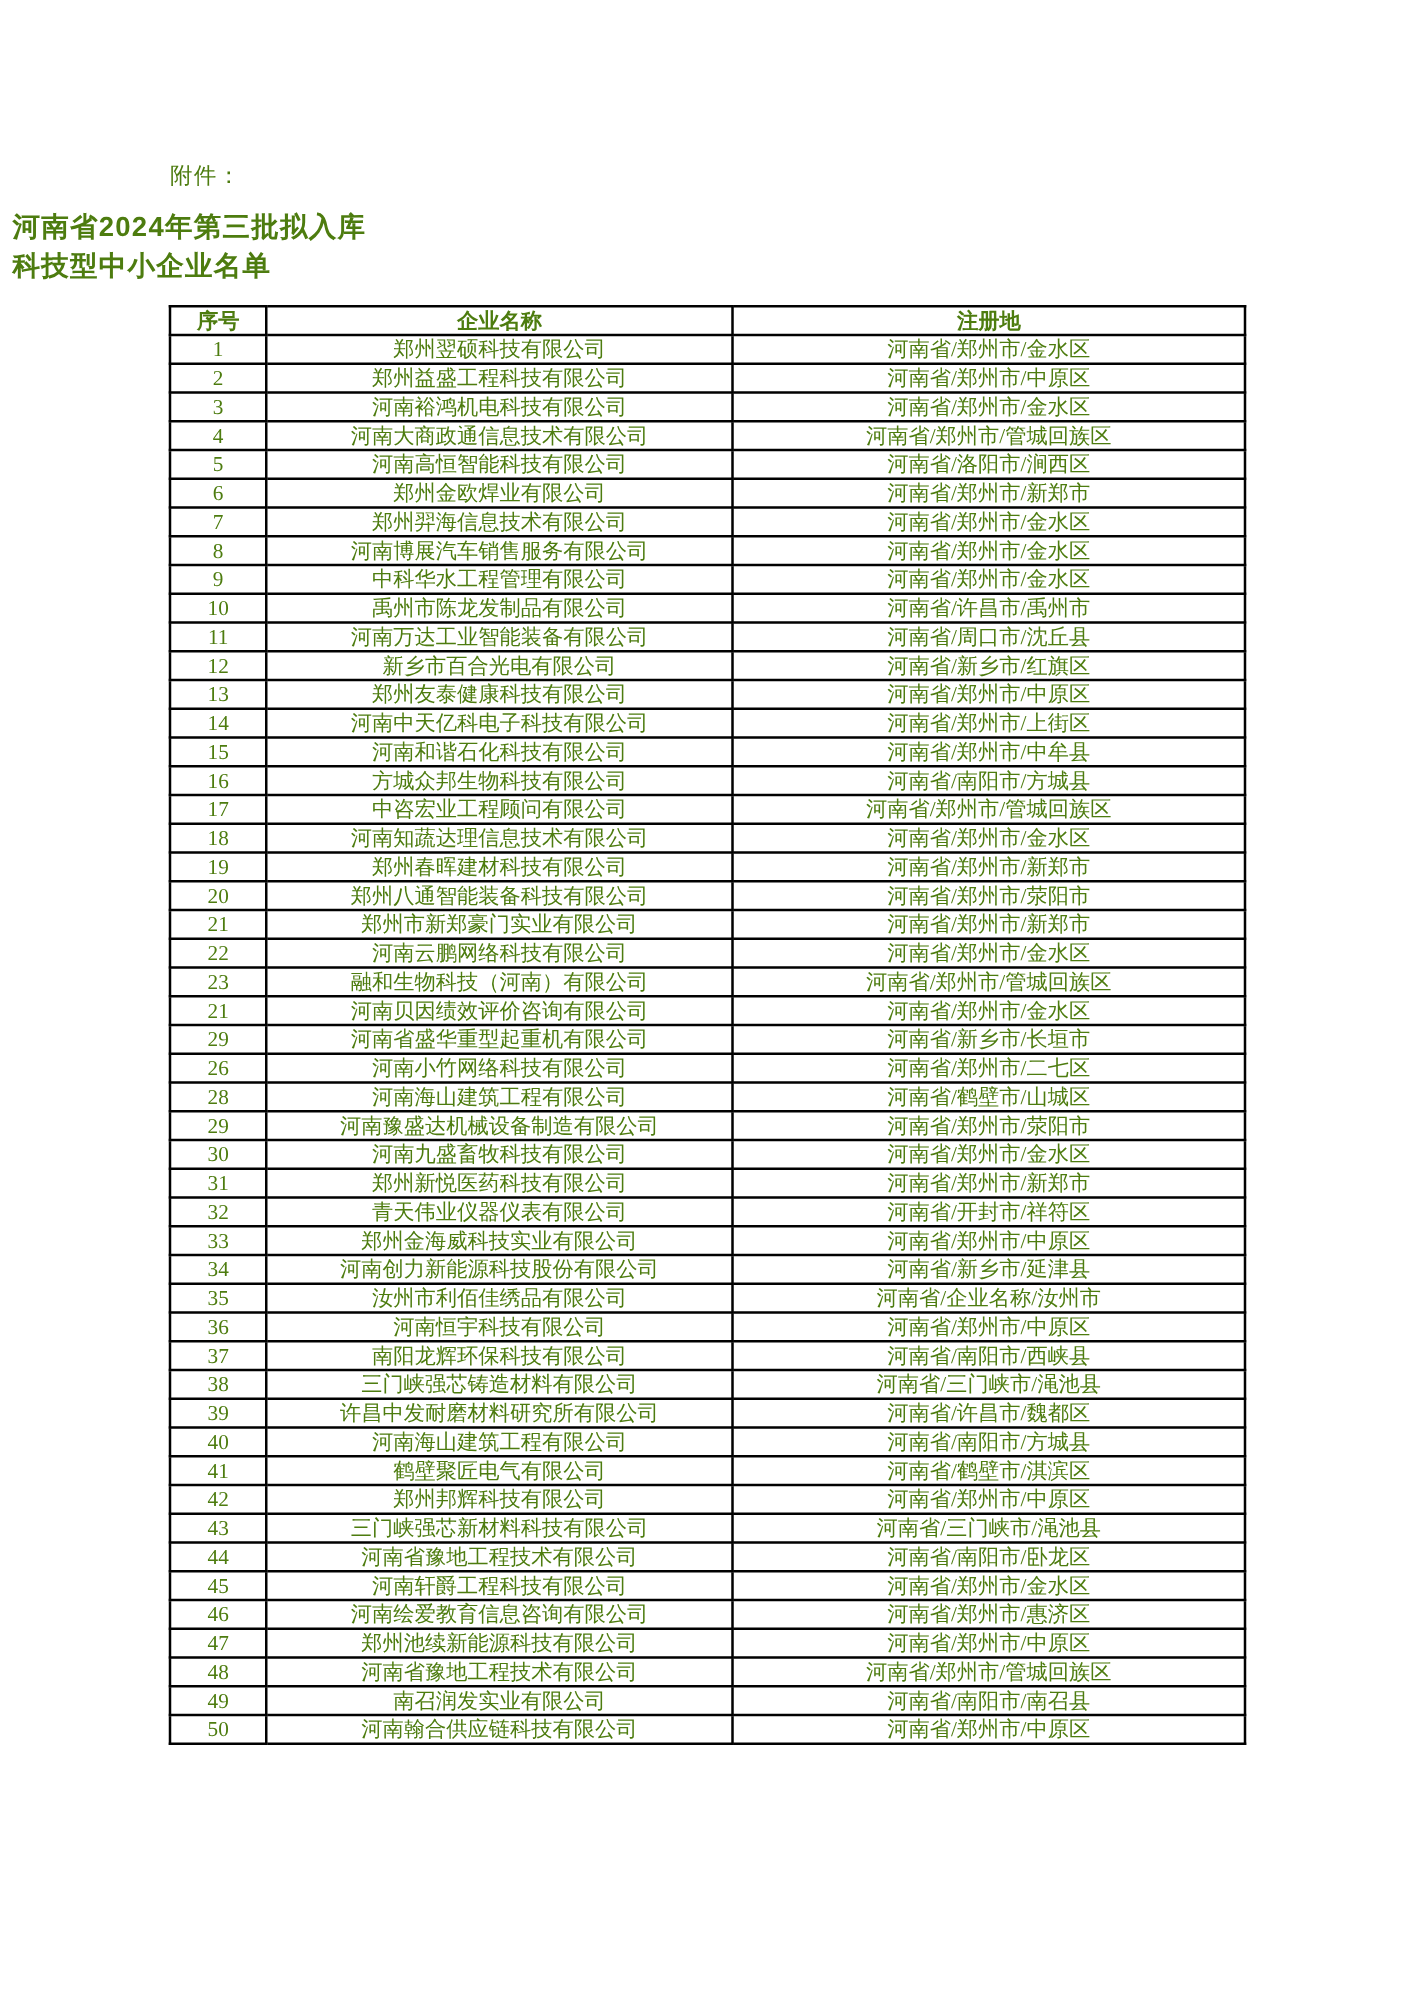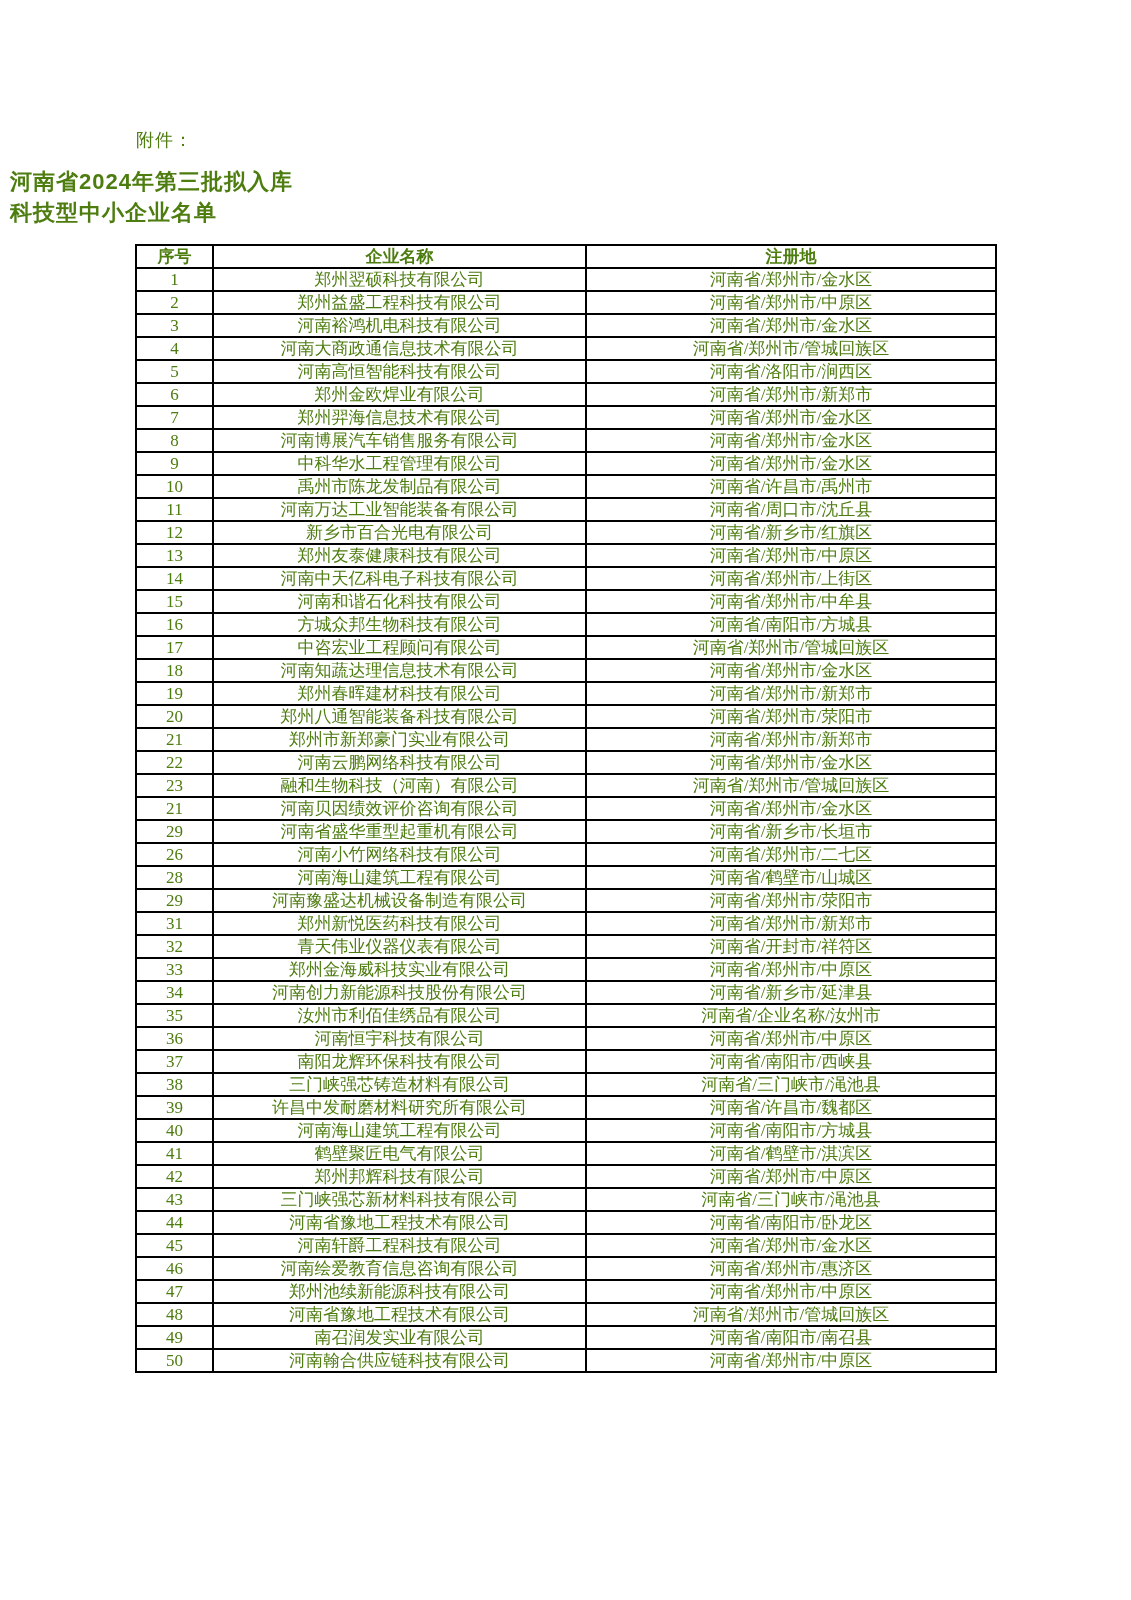--- a/index.html
+++ b/index.html
@@ -221,20 +221,25 @@
           <td>28</td>
           <td>河南海山建筑工程有限公司</td>
           <td>河南省/鹤壁市/山城区</td>
         </tr>
         <tr>
           <td>29</td>
           <td>河南豫盛达机械设备制造有限公司</td>
           <td>河南省/郑州市/荥阳市</td>
         </tr>
         <tr>
+          <td>30</td>
+          <td>河南九盛畜牧科技有限公司</td>
+          <td>河南省/郑州市/金水区</td>
+        </tr>
+        <tr>
           <td>31</td>
           <td>郑州新悦医药科技有限公司</td>
           <td>河南省/郑州市/新郑市</td>
         </tr>
         <tr>
           <td>32</td>
           <td>青天伟业仪器仪表有限公司</td>
           <td>河南省/开封市/祥符区</td>
         </tr>
         <tr>

